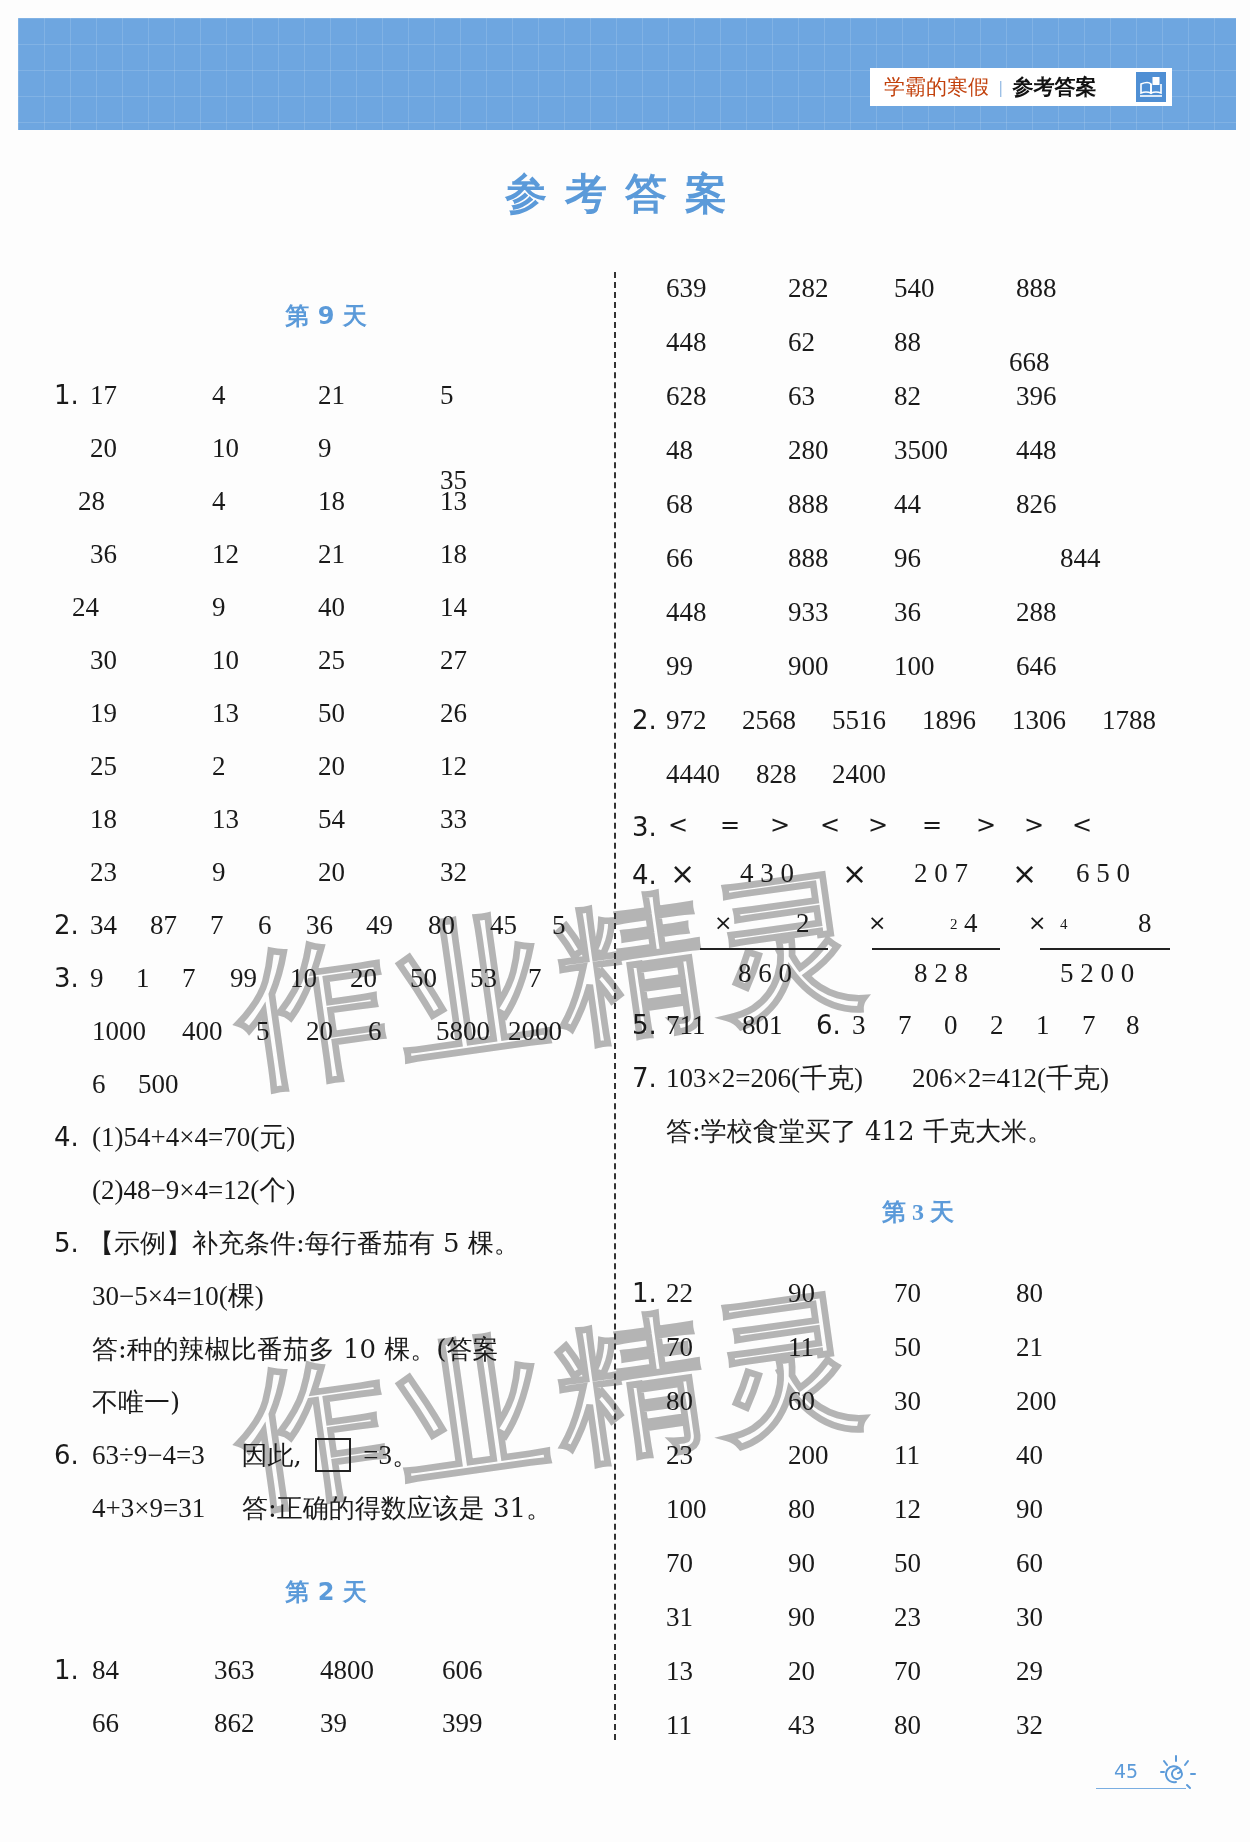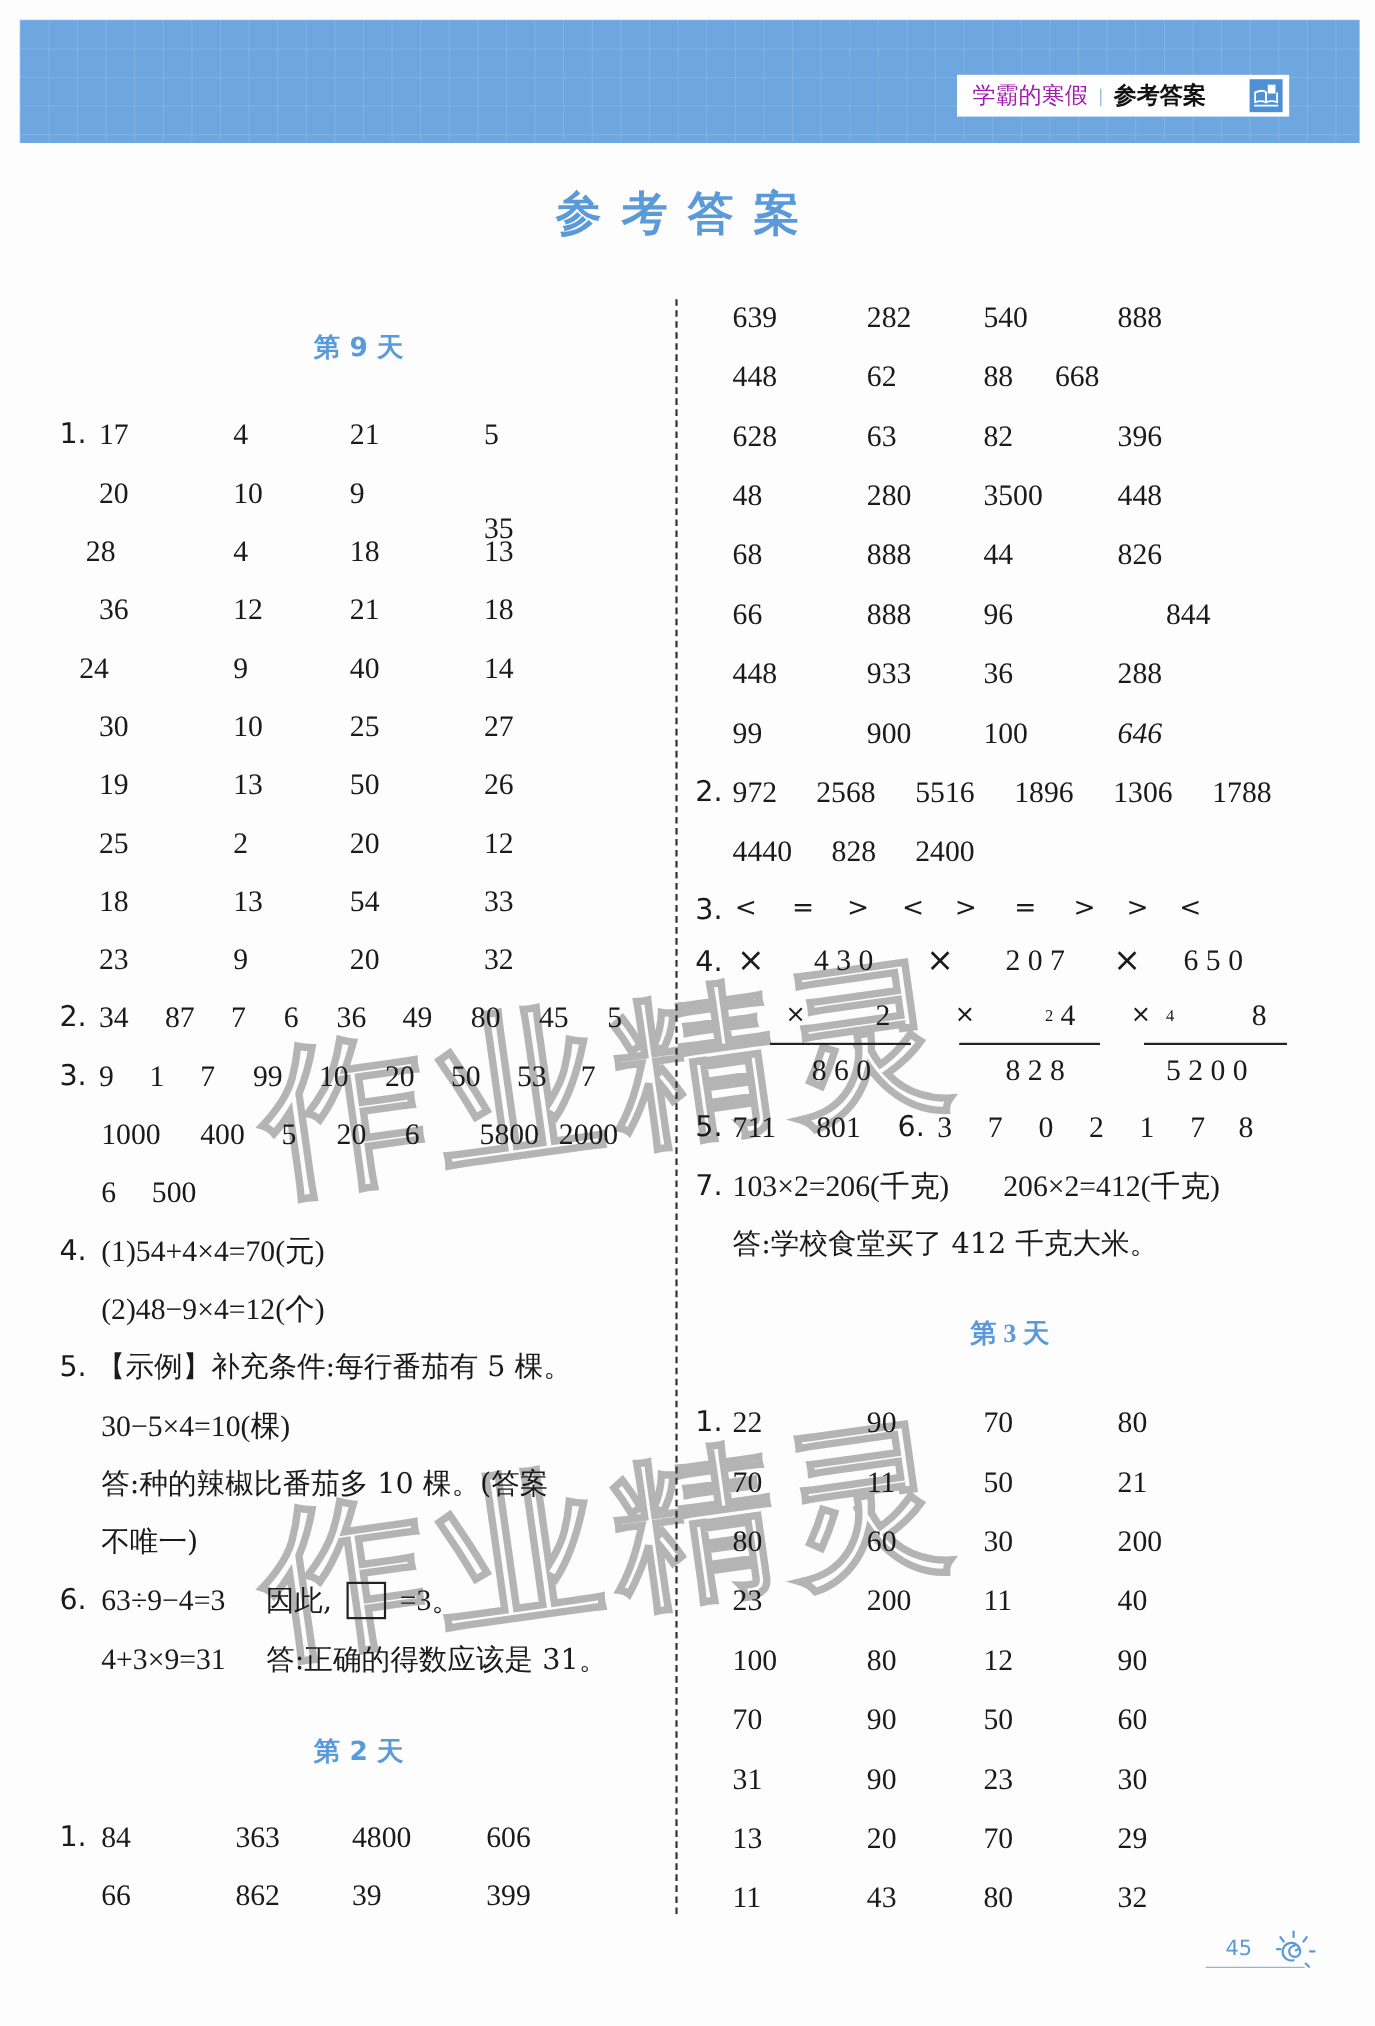--- a/index.html
+++ b/index.html
@@ -12,21 +12,21 @@
       background-image:
         linear-gradient(rgba(255,255,255,0.13) 1px, transparent 1px),
         linear-gradient(90deg, rgba(255,255,255,0.13) 1px, transparent 1px);
       background-size: 26px 26px;
     }
     .header-tag {
       position: absolute; left: 870px; top: 68px; width: 302px; height: 38px;
       background: #ffffff; display: flex; align-items: center; padding-left: 14px;
       font-family: "DejaVu Sans", sans-serif; font-size: 21px;
     }
-    .header-tag .series { color: #a21caf; }
+    .header-tag .series { color: #c2410c; }
     .header-tag .sep { color: #9bbfe6; margin: 0 9px; font-size: 16px; }
     .header-tag .section { color: #111; font-weight: bold; }
     .header-tag .book-icon {
       position: absolute; right: 6px; top: 4px; width: 30px; height: 30px;
       background: #4f8fd4;
     }
     .book-icon svg { width: 30px; height: 30px; display: block; }
 
     .page-title {
       position: absolute; left: 0; top: 166px; width: 1250px; text-align: center;
@@ -260,21 +260,21 @@
   <div class="row" style="left:0; top:273px;">
     <span class="cell" style="left:666px;">639</span>
     <span class="cell" style="left:788px;">282</span>
     <span class="cell" style="left:894px;">540</span>
     <span class="cell" style="left:1016px;">888</span>
   </div>
   <div class="row" style="left:0; top:327px;">
     <span class="cell" style="left:666px;">448</span>
     <span class="cell" style="left:788px;">62</span>
     <span class="cell" style="left:894px;">88</span>
-    <span class="cell" style="left:959px;">668</span>
+    <span class="cell" style="left:1009px;margin-top:20px;">668</span>
   </div>
   <div class="row" style="left:0; top:381px;">
     <span class="cell" style="left:666px;">628</span>
     <span class="cell" style="left:788px;">63</span>
     <span class="cell" style="left:894px;">82</span>
     <span class="cell" style="left:1016px;">396</span>
   </div>
   <div class="row" style="left:0; top:435px;">
     <span class="cell" style="left:666px;">48</span>
     <span class="cell" style="left:788px;">280</span>
@@ -296,21 +296,21 @@
   <div class="row" style="left:0; top:597px;">
     <span class="cell" style="left:666px;">448</span>
     <span class="cell" style="left:788px;">933</span>
     <span class="cell" style="left:894px;">36</span>
     <span class="cell" style="left:1016px;">288</span>
   </div>
   <div class="row" style="left:0; top:651px;">
     <span class="cell" style="left:666px;">99</span>
     <span class="cell" style="left:788px;">900</span>
     <span class="cell" style="left:894px;">100</span>
-    <span class="cell" style="left:1016px;font-style:italic;">646</span>
+    <span class="cell" style="left:1016px;">646</span>
   </div>
 </div>
 
 <div>
   <span class="qnum" style="left:632px; top:705px;">2.</span>
   <div class="row" style="left:0; top:705px;">
     <span class="cell" style="left:666px;">972</span>
     <span class="cell" style="left:742px;">2568</span>
     <span class="cell" style="left:832px;">5516</span>
     <span class="cell" style="left:922px;">1896</span>

